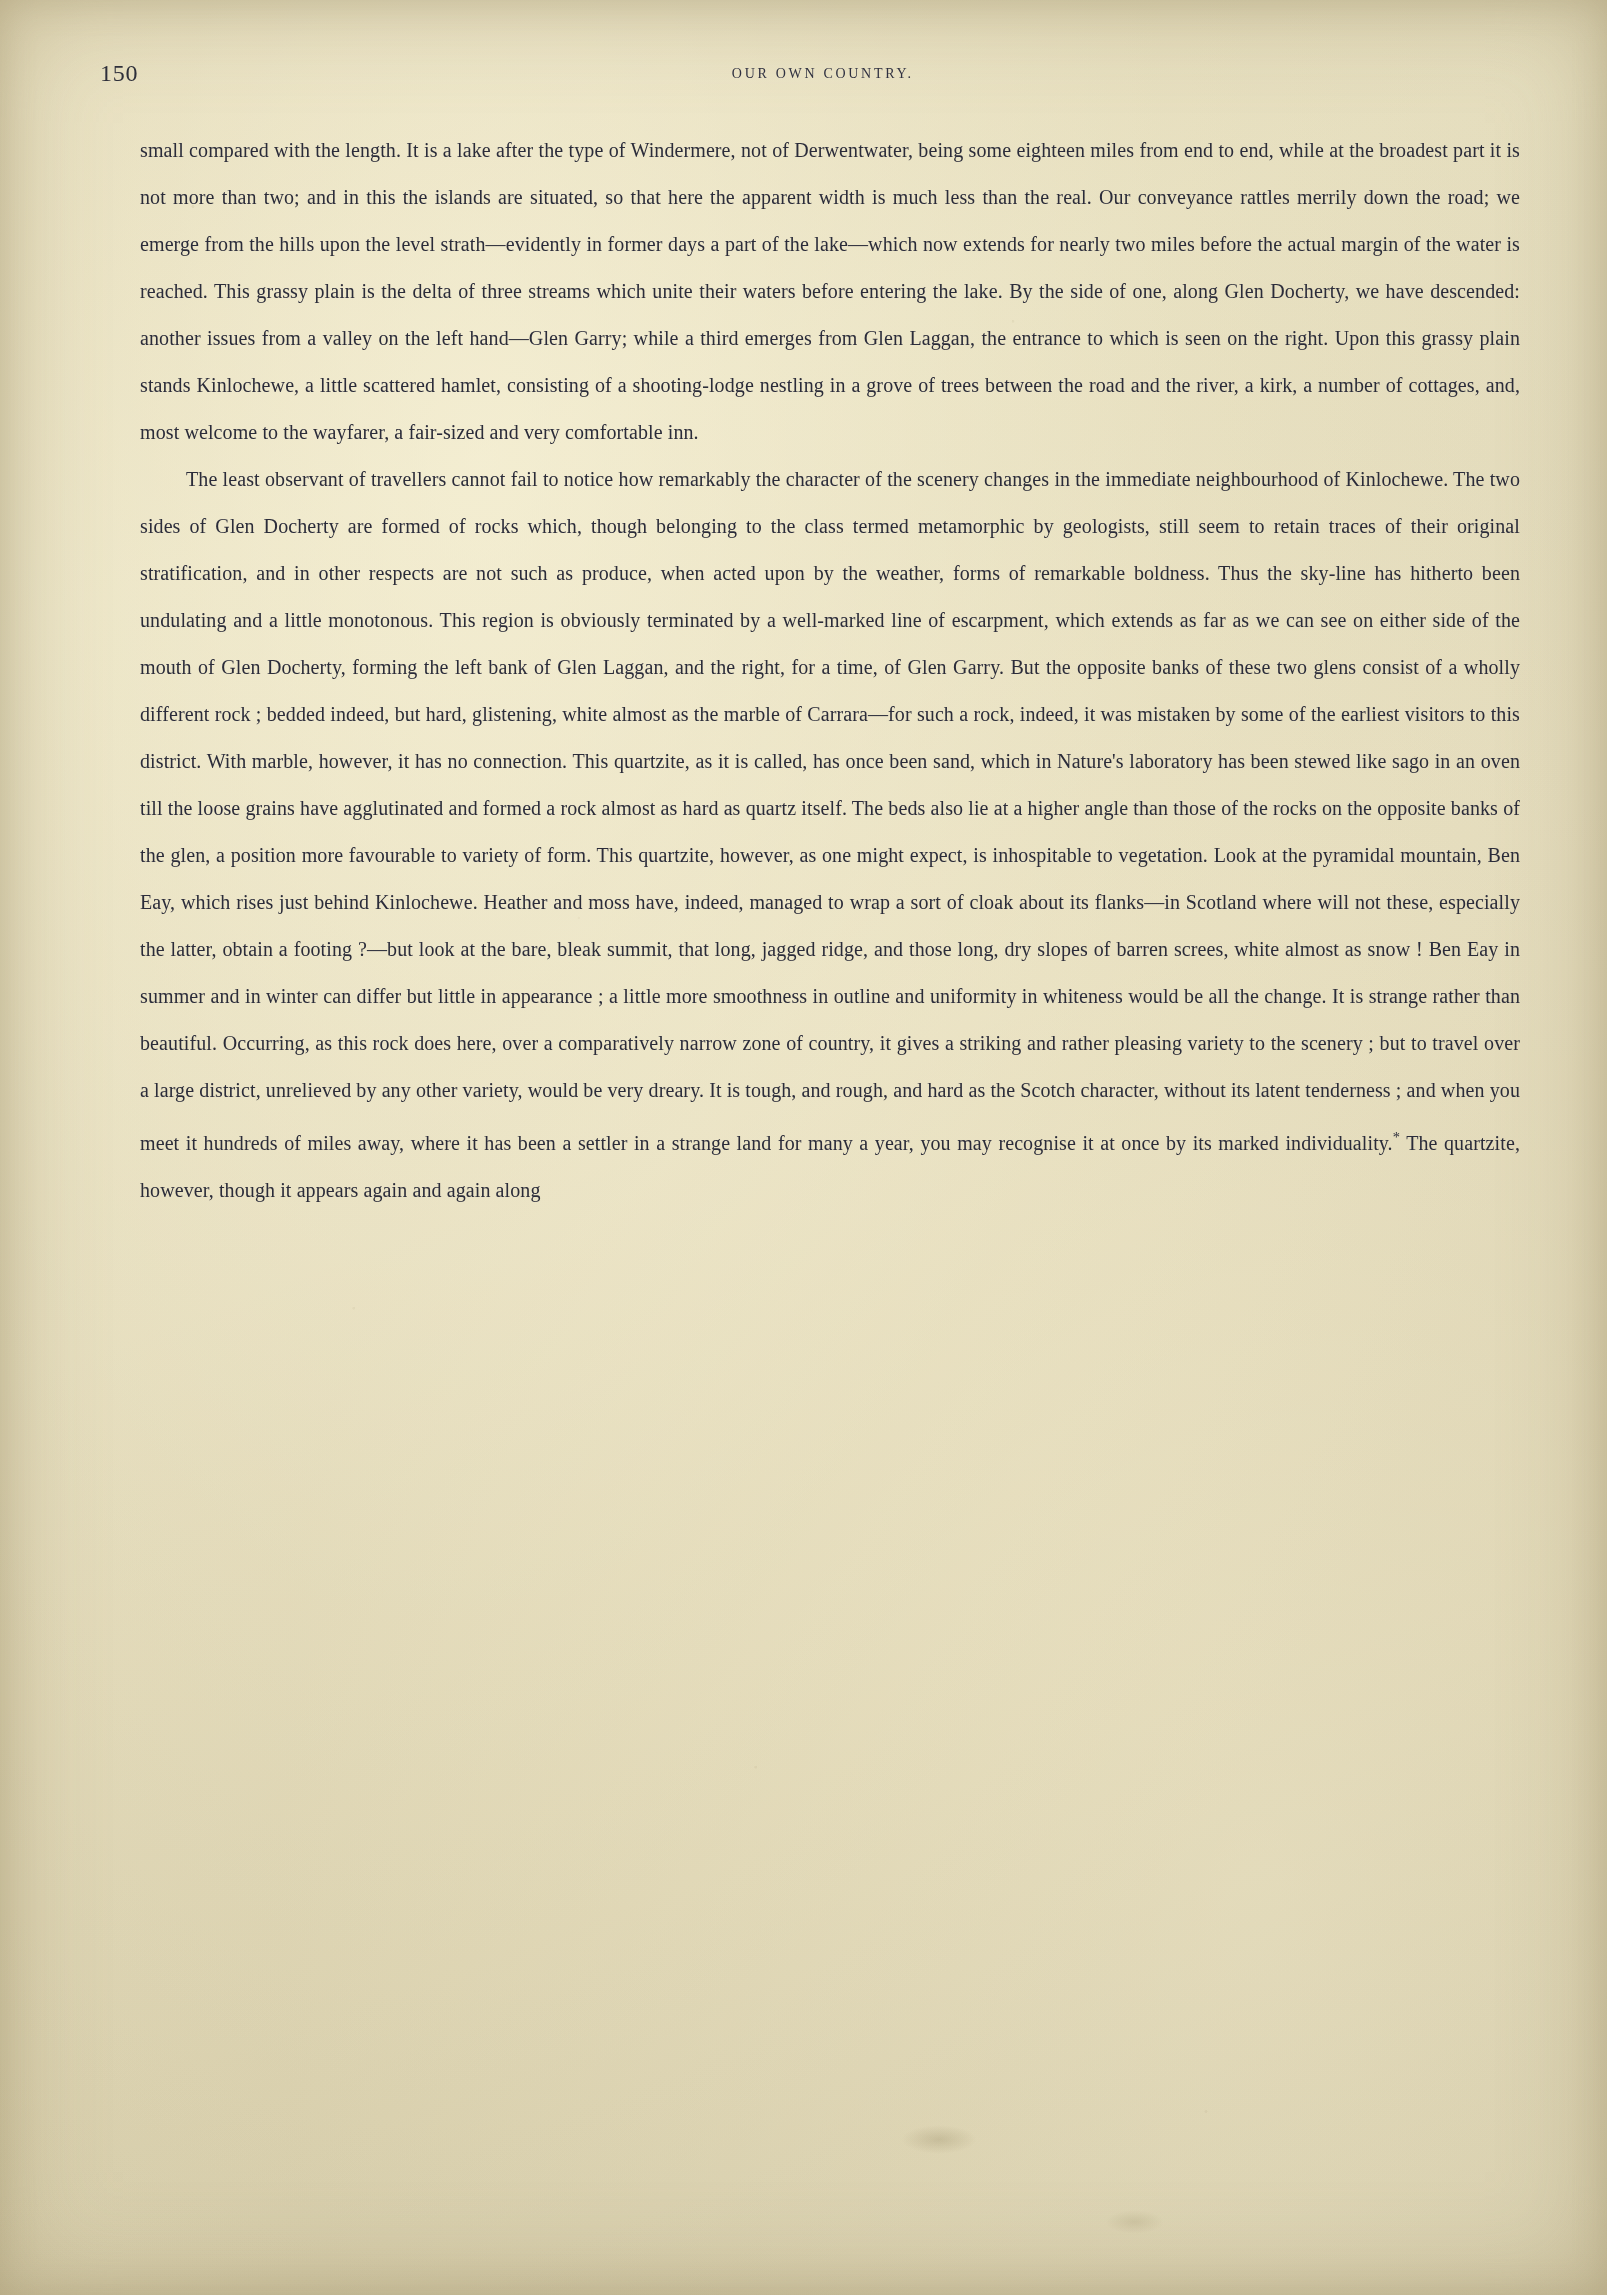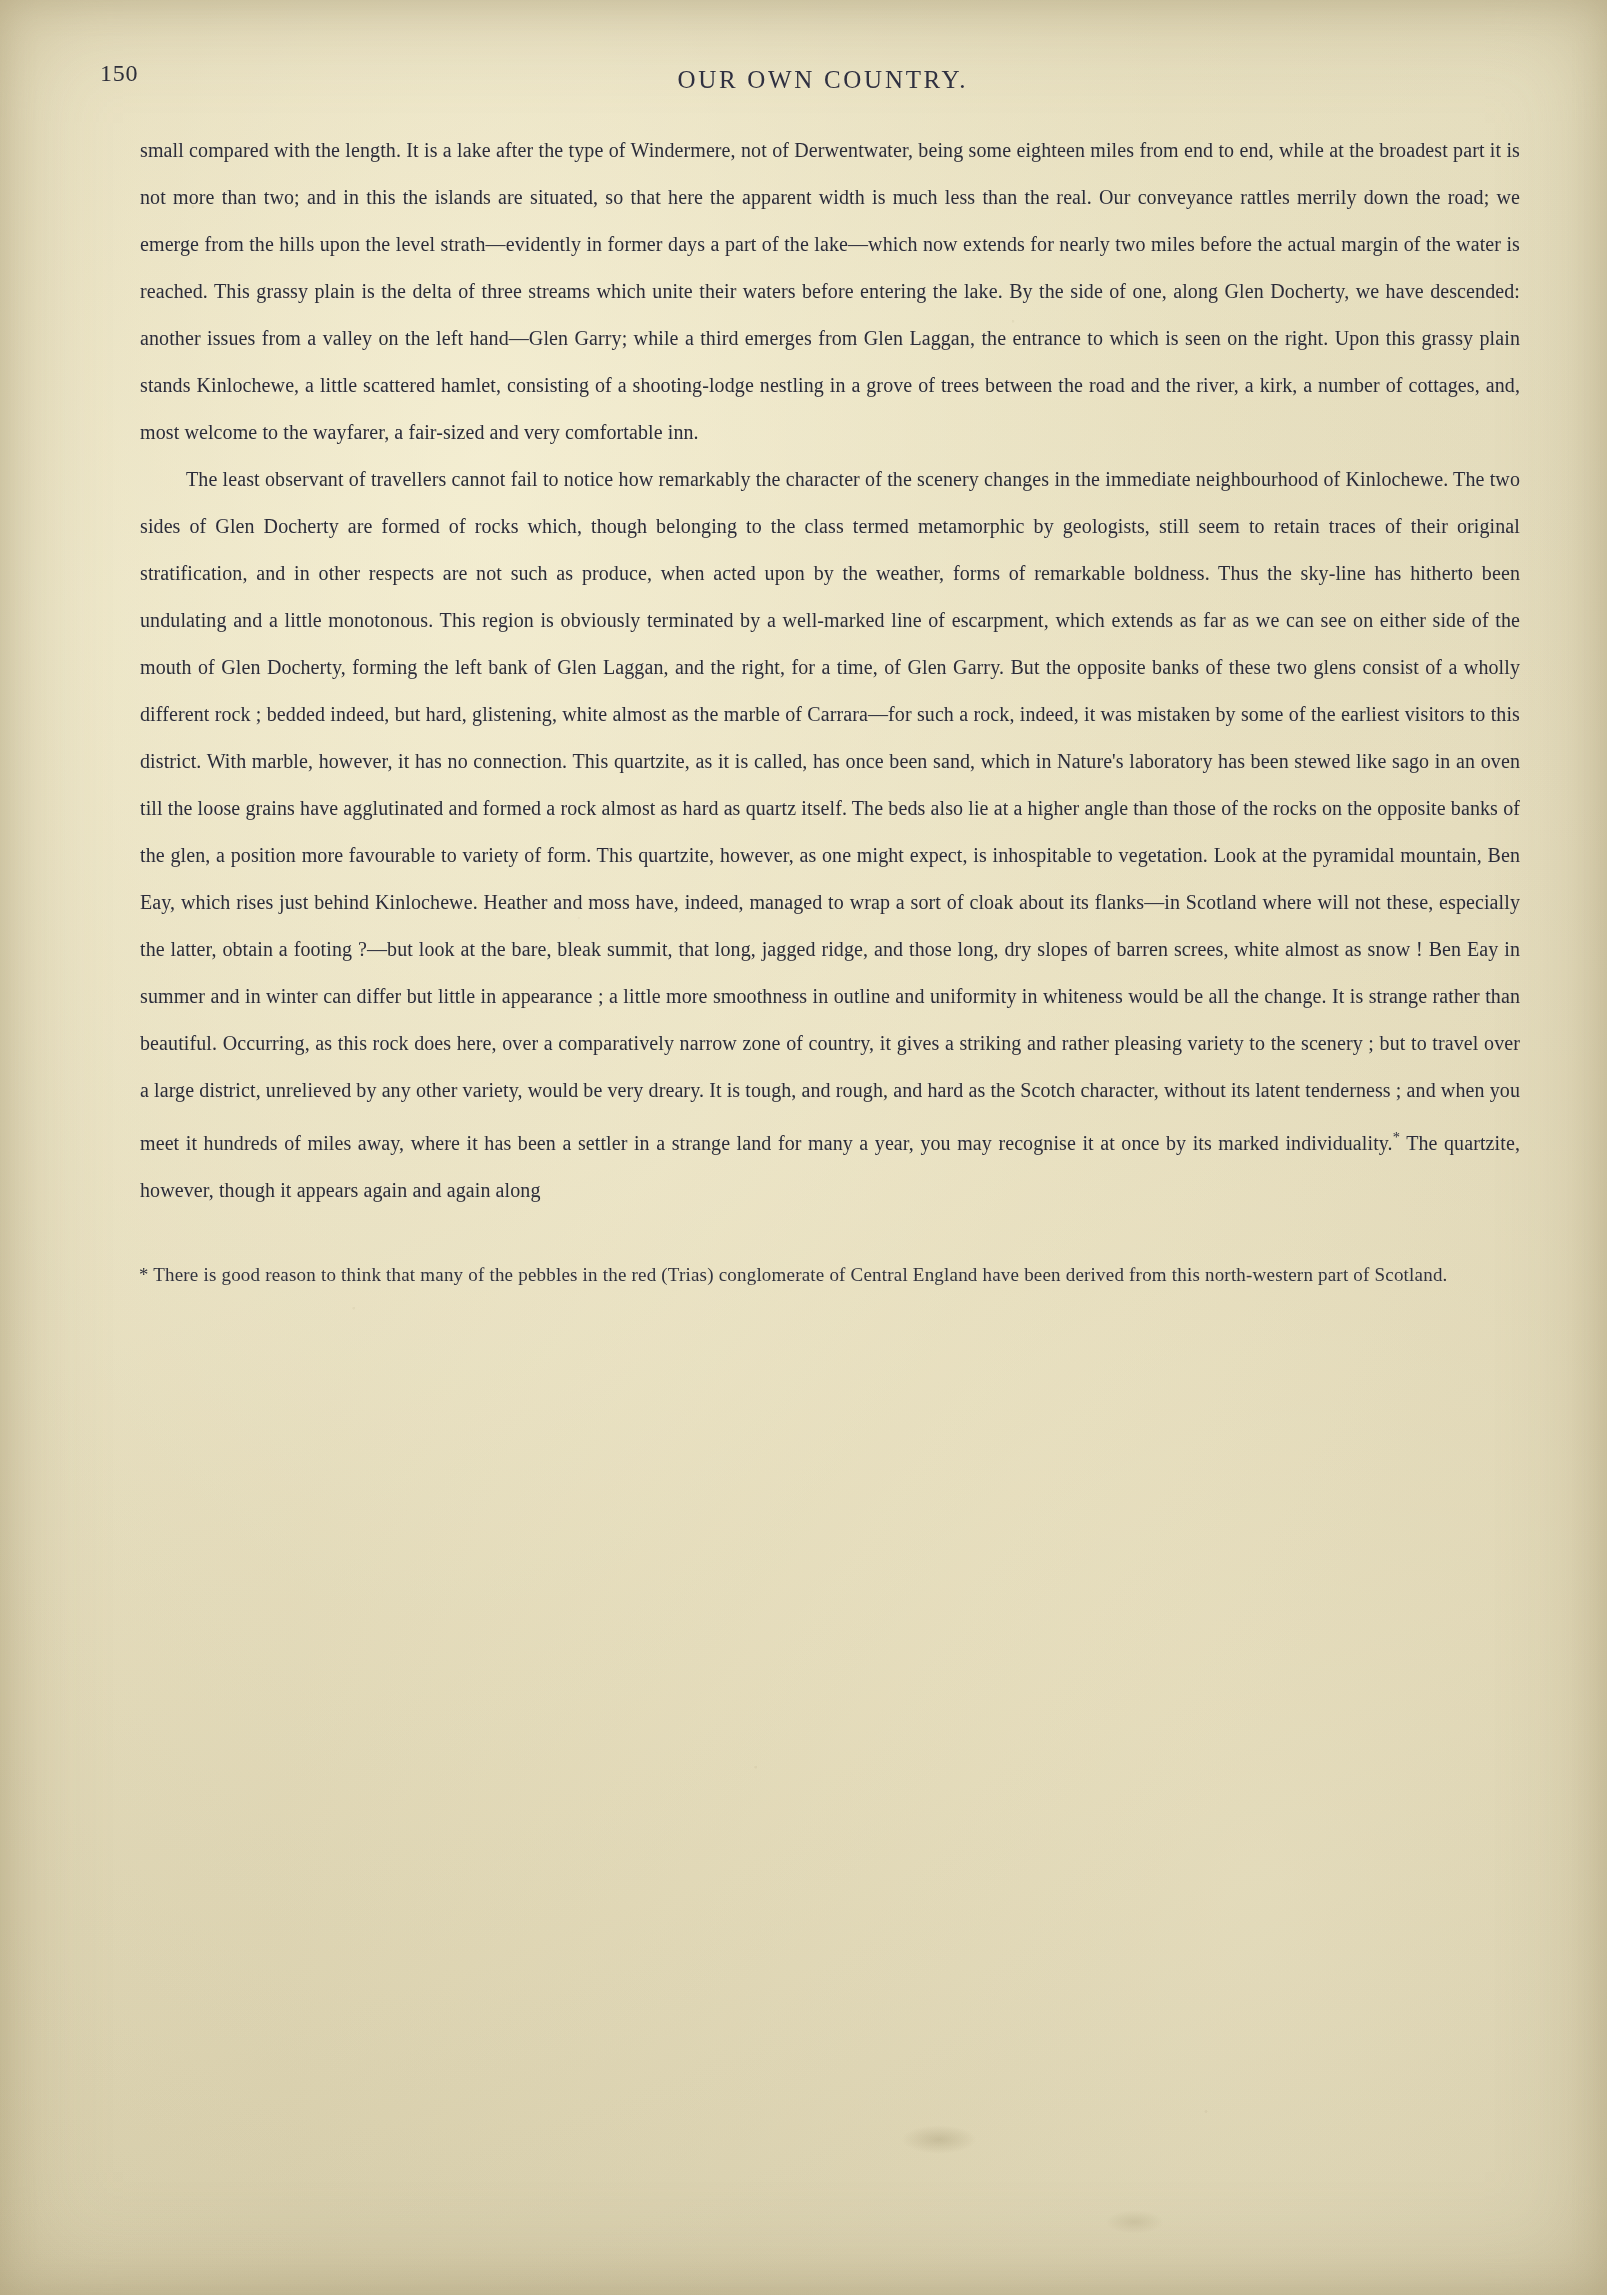--- a/index.html
+++ b/index.html
@@ -64,21 +64,21 @@
   .folio {
     position: absolute;
     left: 0;
     top: 8.5px;
     font-size: 24px;
     color: #2e2f3a;
     letter-spacing: 0.8px;
   }
   .head-title {
     text-align: center;
-    font-size: 25px;
+    font-size: 14px;
     letter-spacing: 2.7px;
     color: #2f3040;
     padding-top: 15.3px;
     padding-left: 25.5px;
   }
 
   .body-text {
     margin-top: 17px;
     font-size: 20px;
     line-height: 47px;
@@ -154,22 +154,18 @@
       <div class="head-title">OUR OWN COUNTRY.</div>
     </header>
 
     <main class="body-text">
       <p>small compared with the length. It is a lake after the type of Windermere, not of Derwentwater, being some eighteen miles from end to end, while at the broadest part it is not more than two; and in this the islands are situated, so that here the apparent width is much less than the real. Our conveyance rattles merrily down the road; we emerge from the hills upon the level strath—evidently in former days a part of the lake—which now extends for nearly two miles before the actual margin of the water is reached. This grassy plain is the delta of three streams which unite their waters before entering the lake. By the side of one, along Glen Docherty, we have descended: another issues from a valley on the left hand—Glen Garry; while a third emerges from Glen Laggan, the entrance to which is seen on the right. Upon this grassy plain stands Kinlochewe, a little scattered hamlet, consisting of a shooting-lodge nestling in a grove of trees between the road and the river, a kirk, a number of cottages, and, most welcome to the wayfarer, a fair-sized and very comfortable inn.</p>
       <p class="indent"><span>The least observant of travellers cannot fail to notice how remarkably the character of the scenery changes in the immediate neighbourhood of Kinlochewe. The two sides of Glen Docherty are formed of rocks which, though belonging to the class termed metamorphic by geologists, still seem to retain traces of their original stratification, and in other respects are not such as produce, when acted upon by the weather, forms of remarkable boldness. Thus the sky-line has hitherto been undulating and a little monotonous. This region is obviously terminated by a well-marked line of escarpment, which extends as far as we can see on either side of the mouth of Glen Docherty, forming the left bank of Glen Laggan, and the right, for a time, of Glen Garry. But the opposite banks of these two glens consist of a wholly different rock ; bedded indeed, but hard, glistening, white almost as the marble of Carrara—for such a rock, indeed, it was mistaken by some of the earliest visitors to this district. With marble, however, it has no connection. This quartzite, as it is called, has once been sand, which in Nature's laboratory has been stewed like sago in an oven till the loose grains have agglutinated and formed a rock almost as hard as quartz itself. The beds also lie at a higher angle than those of the rocks on the opposite banks of the glen, a position more favourable to variety of form. This quartzite, however, as one might expect, is inhospitable to vegetation. Look at the pyramidal mountain, Ben Eay, which rises just behind Kinlochewe. Heather and moss have, indeed, managed to wrap a sort of cloak about its flanks—in Scotland where will not these, especially the latter, obtain a footing ?—but look at the bare, bleak summit, that long, jagged ridge, and those long, dry slopes of barren screes, white almost as snow ! Ben Eay in summer and in winter can differ but little in appearance ; a little more smoothness in outline and uniformity in whiteness would be all the change. It is strange rather than beautiful. Occurring, as this rock does here, over a comparatively narrow zone of country, it gives a striking and rather pleasing variety to the scenery ; but to travel over a large district, unrelieved by any other variety, would be very dreary. It is tough, and rough, and hard as the Scotch character, without its latent tenderness ; and when you meet it hundreds of miles away, where it has been a settler in a strange land for many a year, you may recognise it at once by its marked individuality.</span><sup class="note-ref">*</sup><span> The quartzite, however, though it appears again and again along</span></p>
     </main>
 
     <div class="footnote-rule"></div>
 
-    <footer class="footnote">
-      <span class="fn-indent"></span><span class="fn-marker">*</span>
-      <span>There is good reason to think that many of the pebbles in the red (Trias) conglomerate of Central England have been derived from this north-western part of Scotland.</span>
-    </footer>
 
   </div>
   <div class="smudge-a"></div>
   <div class="smudge-b"></div>
 </div>
 
 
 </body></html>

